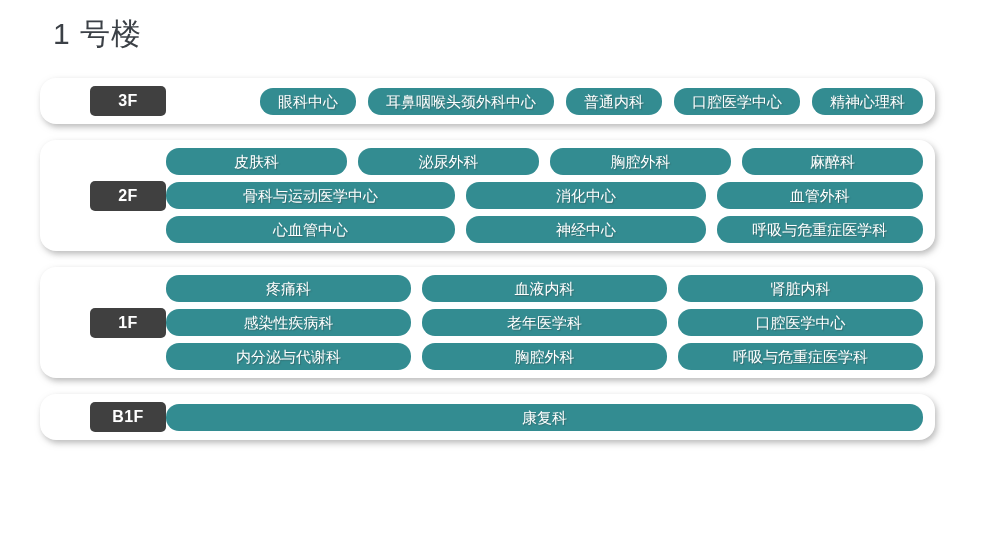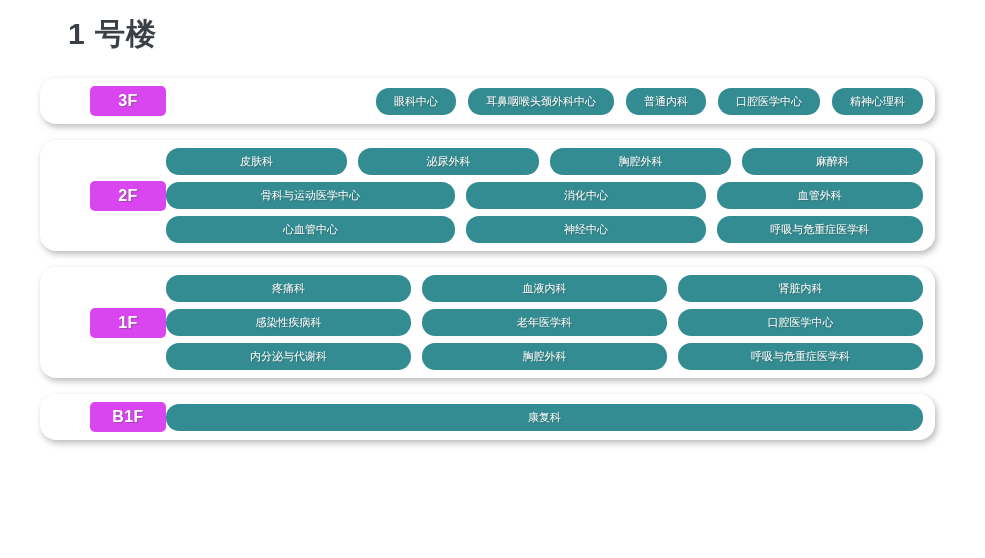--- a/index.html
+++ b/index.html
@@ -16,24 +16,24 @@
 
   .page {
     position: relative;
     width: 985px;
     height: 558px;
     box-sizing: border-box;
   }
 
   .page-title {
     position: absolute;
-    left: 68px;
+    left: 53px;
     top: 14px;
     font-size: 30px;
-    font-weight: bold;
+    font-weight: normal;
     color: #3b4046;
     letter-spacing: 1px;
     line-height: 40px;
     white-space: nowrap;
   }
 
   .floors {
     position: absolute;
     left: 40px;
     top: 78px;
@@ -56,21 +56,21 @@
     flex: 0 0 96px;
     display: flex;
     align-items: center;
     justify-content: center;
   }
 
   .floor-badge {
     width: 76px;
     height: 30px;
     border-radius: 5px;
-    background: #d946ef;
+    background: #404040;
     color: #ffffff;
     font-size: 16px;
     font-weight: bold;
     display: flex;
     align-items: center;
     justify-content: center;
     text-shadow: 1px 1px 1px rgba(80,80,80,0.45);
     letter-spacing: 0.5px;
     margin-left: 40px;
   }
@@ -89,21 +89,21 @@
     width: 100%;
   }
 
   .pill {
     background: #338c91;
     color: #ffffff;
     border-radius: 13px;
     height: 27px;
     line-height: 27px;
     text-align: center;
-    font-size: 11px;
+    font-size: 15px;
     white-space: nowrap;
     text-shadow: 1px 1px 1px rgba(60,80,80,0.5);
     box-sizing: border-box;
     padding: 0 10px;
     overflow: hidden;
   }
 
   
   .dept-row.auto {
     justify-content: flex-end;

